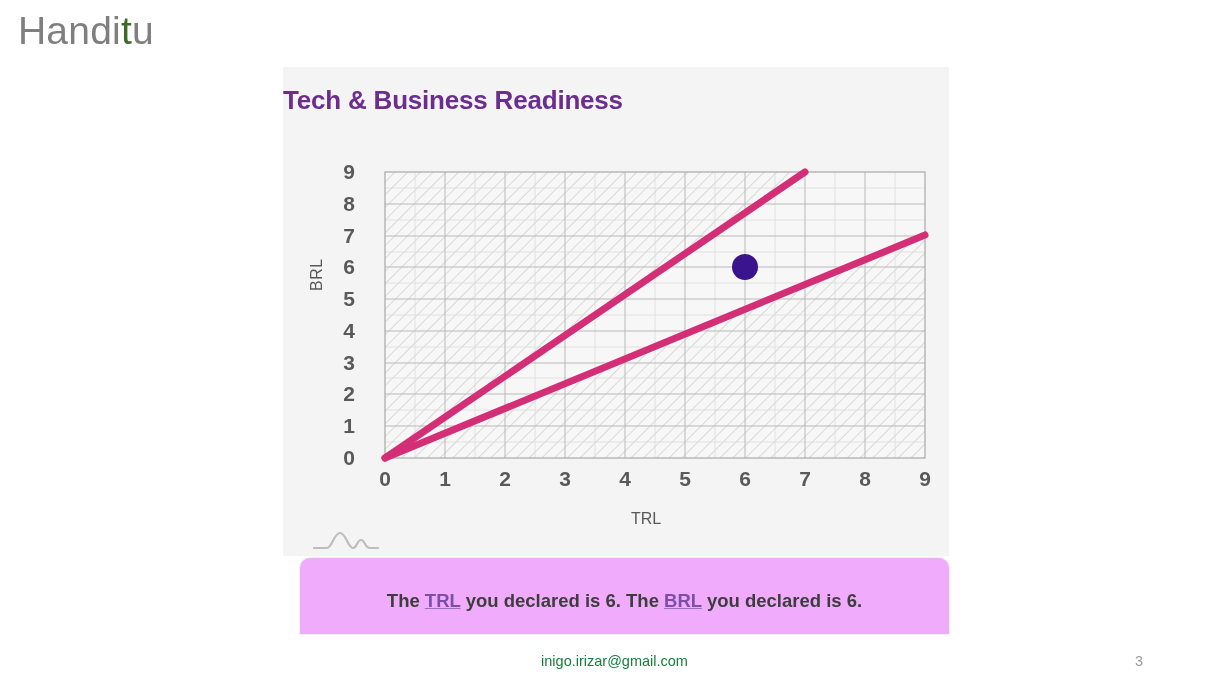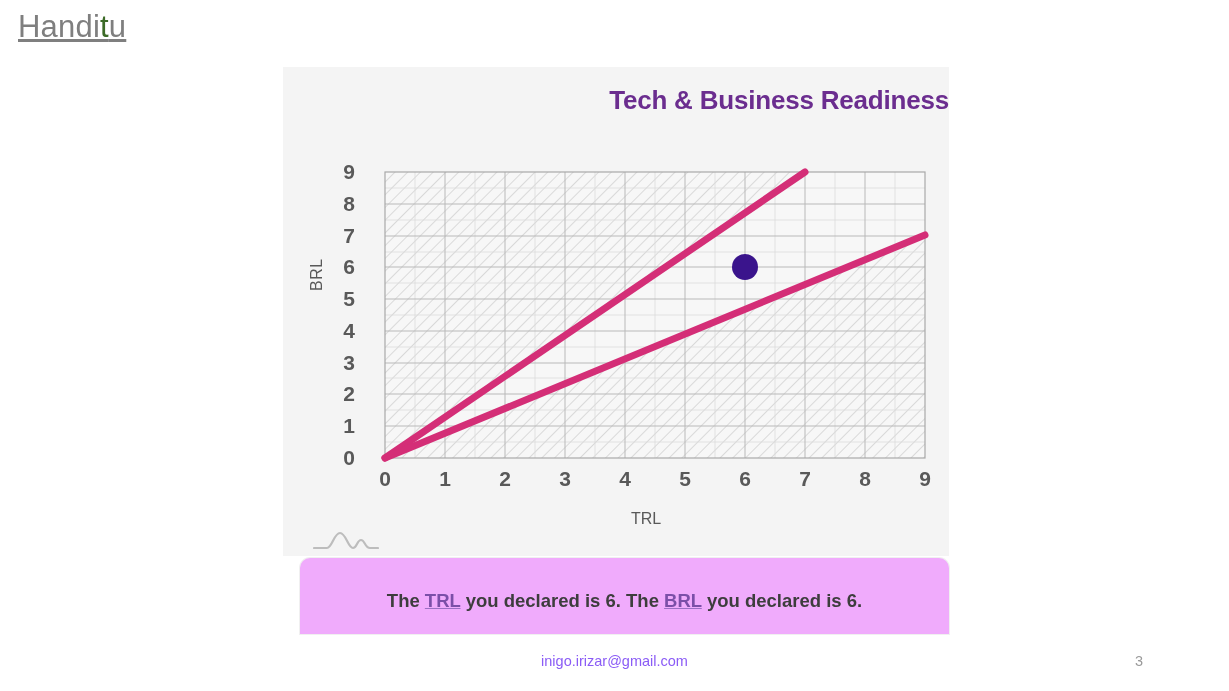--- a/index.html
+++ b/index.html
@@ -13,45 +13,44 @@
     position: relative;
     font-family: "Liberation Sans", sans-serif;
     overflow: hidden;
   }
 
   
   #slide-title {
     position: absolute;
     left: 18px;
     top: 9px;
-    font-size: 31px;
+    font-size: 39px;
     font-weight: 400;
     letter-spacing: 0.2px;
     color: #7f7f7f;
     white-space: pre;
-    text-decoration: underline;
   }
   #slide-title .accent { color: #3c6b27; }
 
   
   #chart-card {
     position: absolute;
     left: 283px;
     top: 67px;
     width: 666px;
     height: 489px;
     background: #f4f4f4;
   }
 
   #chart-title {
     position: absolute;
     left: 0;
     top: 18px;
     width: 100%;
-    text-align: right;
+    text-align: left;
     font-size: 26px;
     font-weight: bold;
     color: #6b2d8f;
     letter-spacing: -0.2px;
   }
 
   
   #plot-wrap {
     position: absolute;
     left: 0;
@@ -132,21 +131,21 @@
   }
 
   
   #footer-email {
     position: absolute;
     left: 0;
     top: 653px;
     width: 1229px;
     text-align: center;
     font-size: 14.5px;
-    color: #8b5cf6;
+    color: #15803d;
   }
   #footer-page {
     position: absolute;
     right: 86px;
     top: 653px;
     font-size: 14.5px;
     color: #9a9a9a;
   }
 </style>
 </head>

